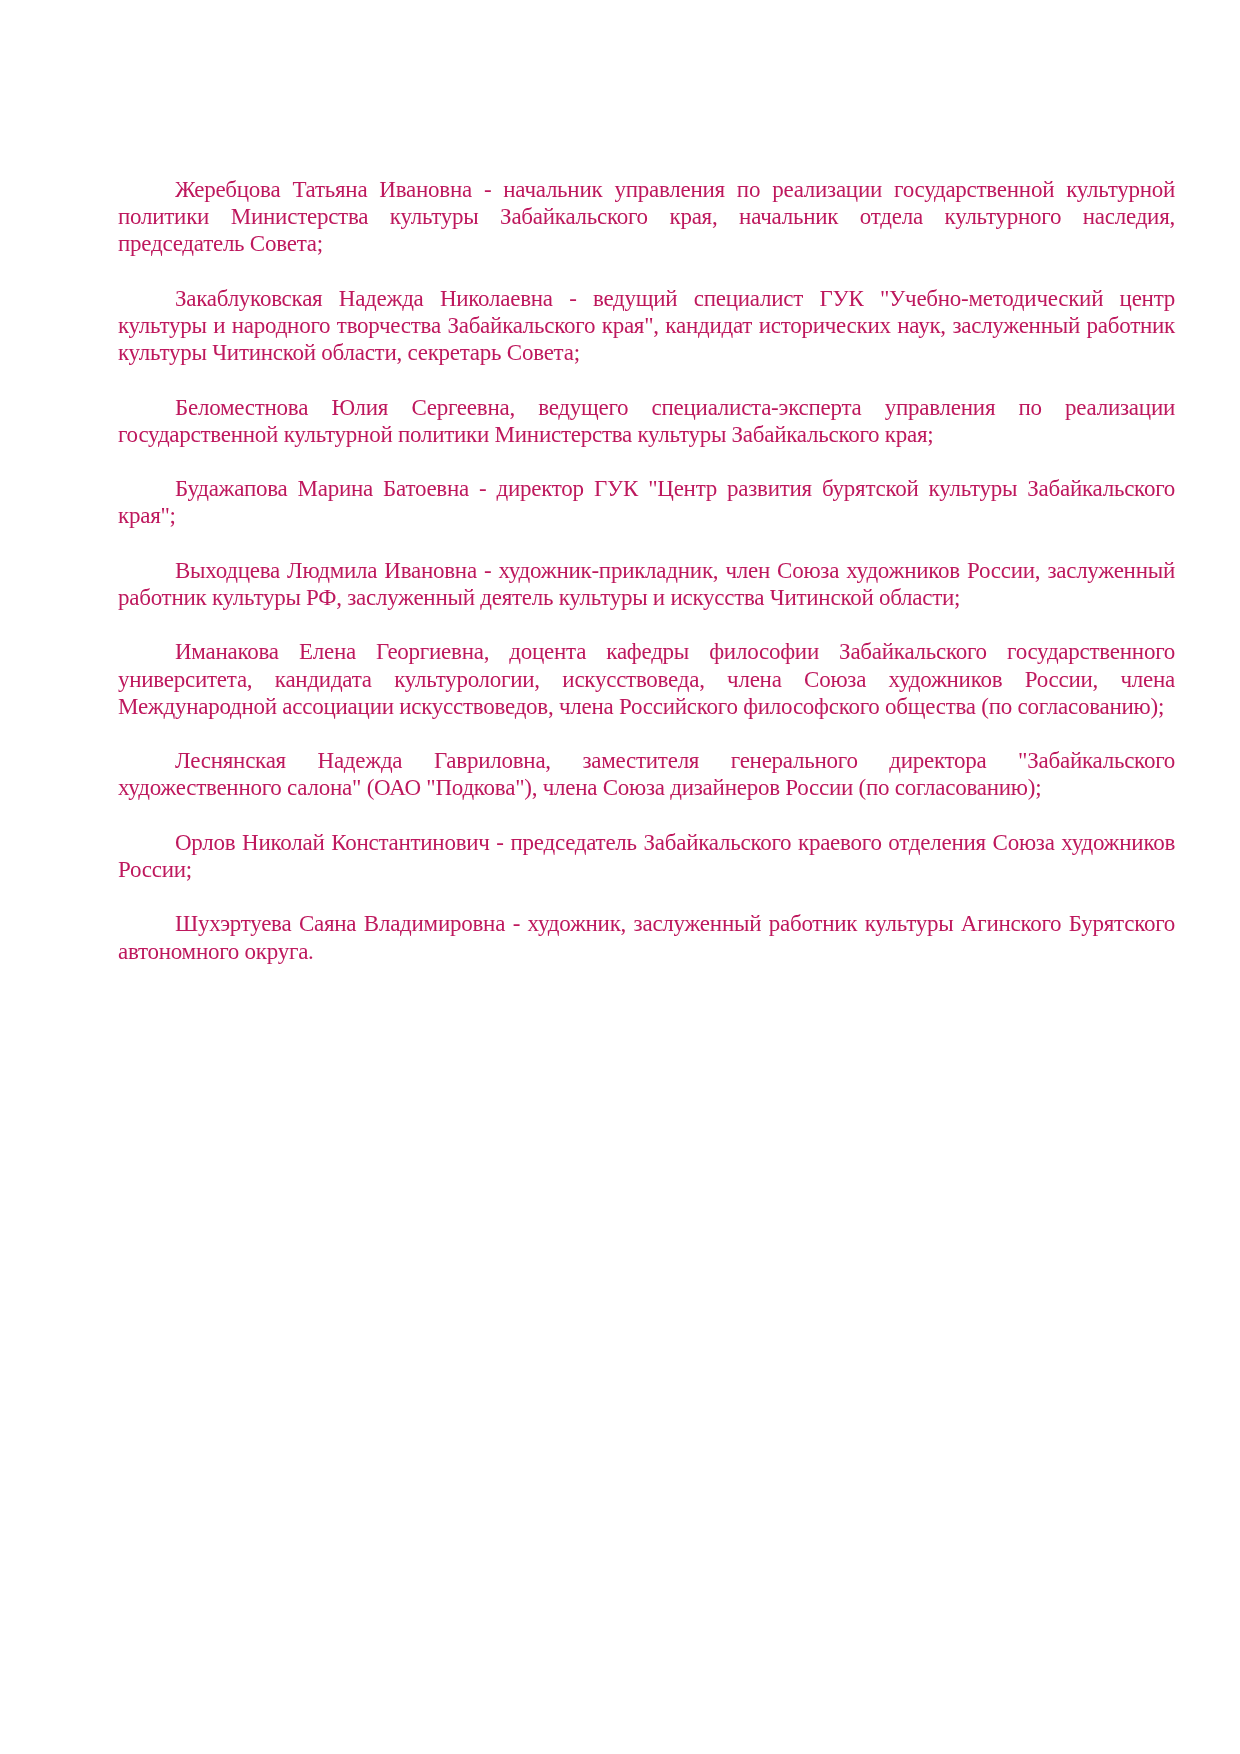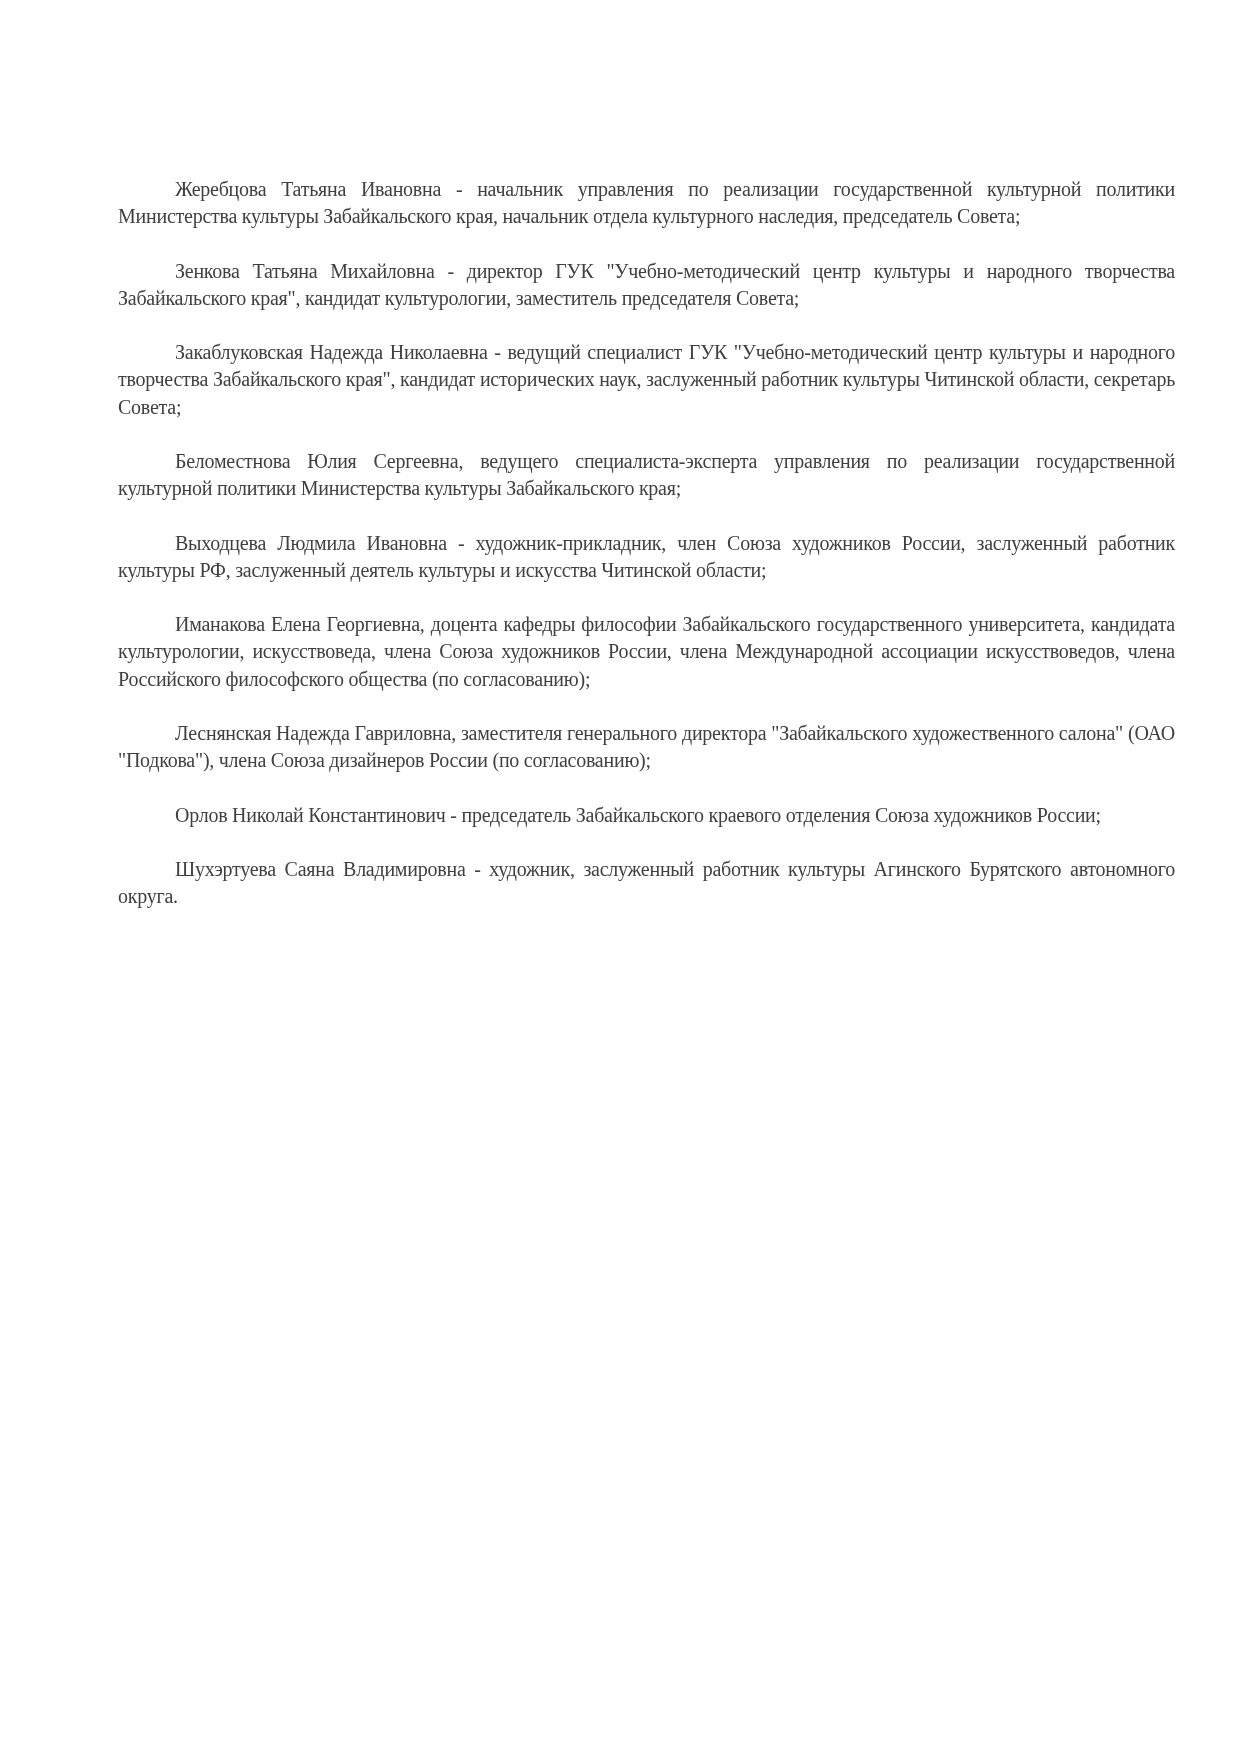--- a/index.html
+++ b/index.html
@@ -12,42 +12,42 @@
       height: 1754px;
       position: relative;
       overflow: hidden;
     }
     .page {
       position: absolute;
       left: 118px;
       top: 176px;
       width: 1057px;
       font-family: "Liberation Serif", "DejaVu Serif", serif;
-      font-size: 20px;
+      font-size: 23px;
       line-height: 27.2px;
-      color: #404040;
+      color: #be185d;
     }
     .para {
       margin: 0 0 27.2px 0;
       text-indent: 57px;
       text-align: justify;
       letter-spacing: -0.25px;
       word-spacing: 0px;
       hyphens: none;
     }
     .para:last-child {
       margin-bottom: 0;
     }
   </style>
 </head>
 <body>
 
 <div class="page">
   <p class="para">Жеребцова Татьяна Ивановна - начальник управления по реализации государственной культурной политики Министерства культуры Забайкальского края, начальник отдела культурного наследия, председатель Совета;</p>
-  <p class="para">Зенкова Татьяна Михайловна - директор ГУК "Учебно-методический центр культуры и народного творчества Забайкальского края", кандидат культурологии, заместитель председателя Совета;</p>
   <p class="para">Закаблуковская Надежда Николаевна - ведущий специалист ГУК "Учебно-методический центр культуры и народного творчества Забайкальского края", кандидат исторических наук, заслуженный работник культуры Читинской области, секретарь Совета;</p>
   <p class="para">Беломестнова Юлия Сергеевна, ведущего специалиста-эксперта управления по реализации государственной культурной политики Министерства культуры Забайкальского края;</p>
+  <p class="para">Будажапова Марина Батоевна - директор ГУК "Центр развития бурятской культуры Забайкальского края";</p>
   <p class="para">Выходцева Людмила Ивановна - художник-прикладник, член Союза художников России, заслуженный работник культуры РФ, заслуженный деятель культуры и искусства Читинской области;</p>
   <p class="para">Иманакова Елена Георгиевна, доцента кафедры философии Забайкальского государственного университета, кандидата культурологии, искусствоведа, члена Союза художников России, члена Международной ассоциации искусствоведов, члена Российского философского общества (по согласованию);</p>
   <p class="para">Леснянская Надежда Гавриловна, заместителя генерального директора "Забайкальского художественного салона" (ОАО "Подкова"), члена Союза дизайнеров России (по согласованию);</p>
   <p class="para">Орлов Николай Константинович - председатель Забайкальского краевого отделения Союза художников России;</p>
   <p class="para">Шухэртуева Саяна Владимировна - художник, заслуженный работник культуры Агинского Бурятского автономного округа.</p>
 </div>
 
 </body></html>

